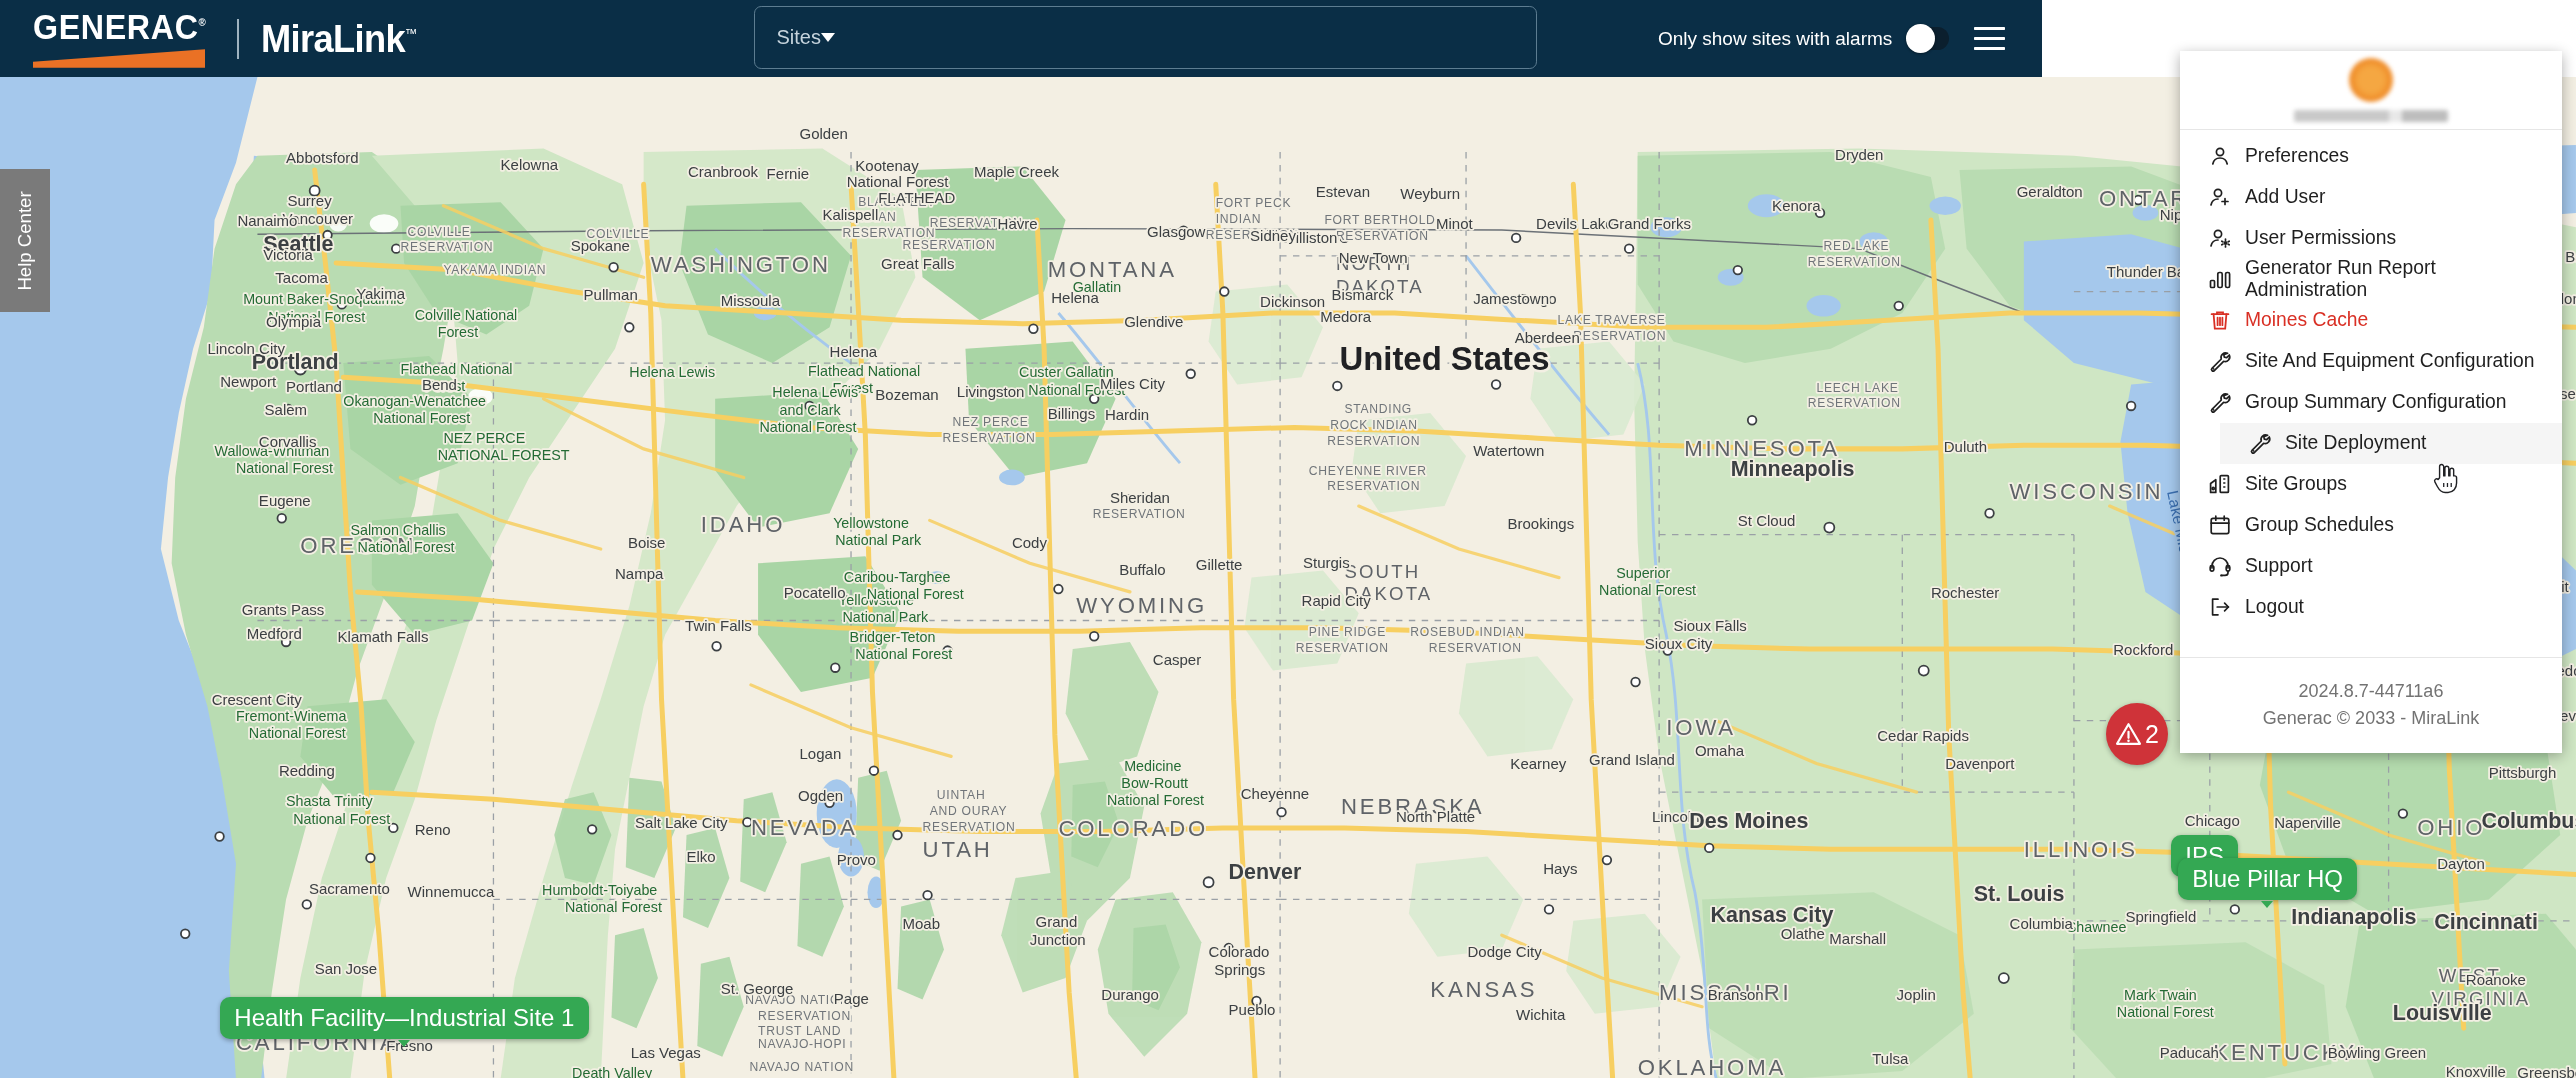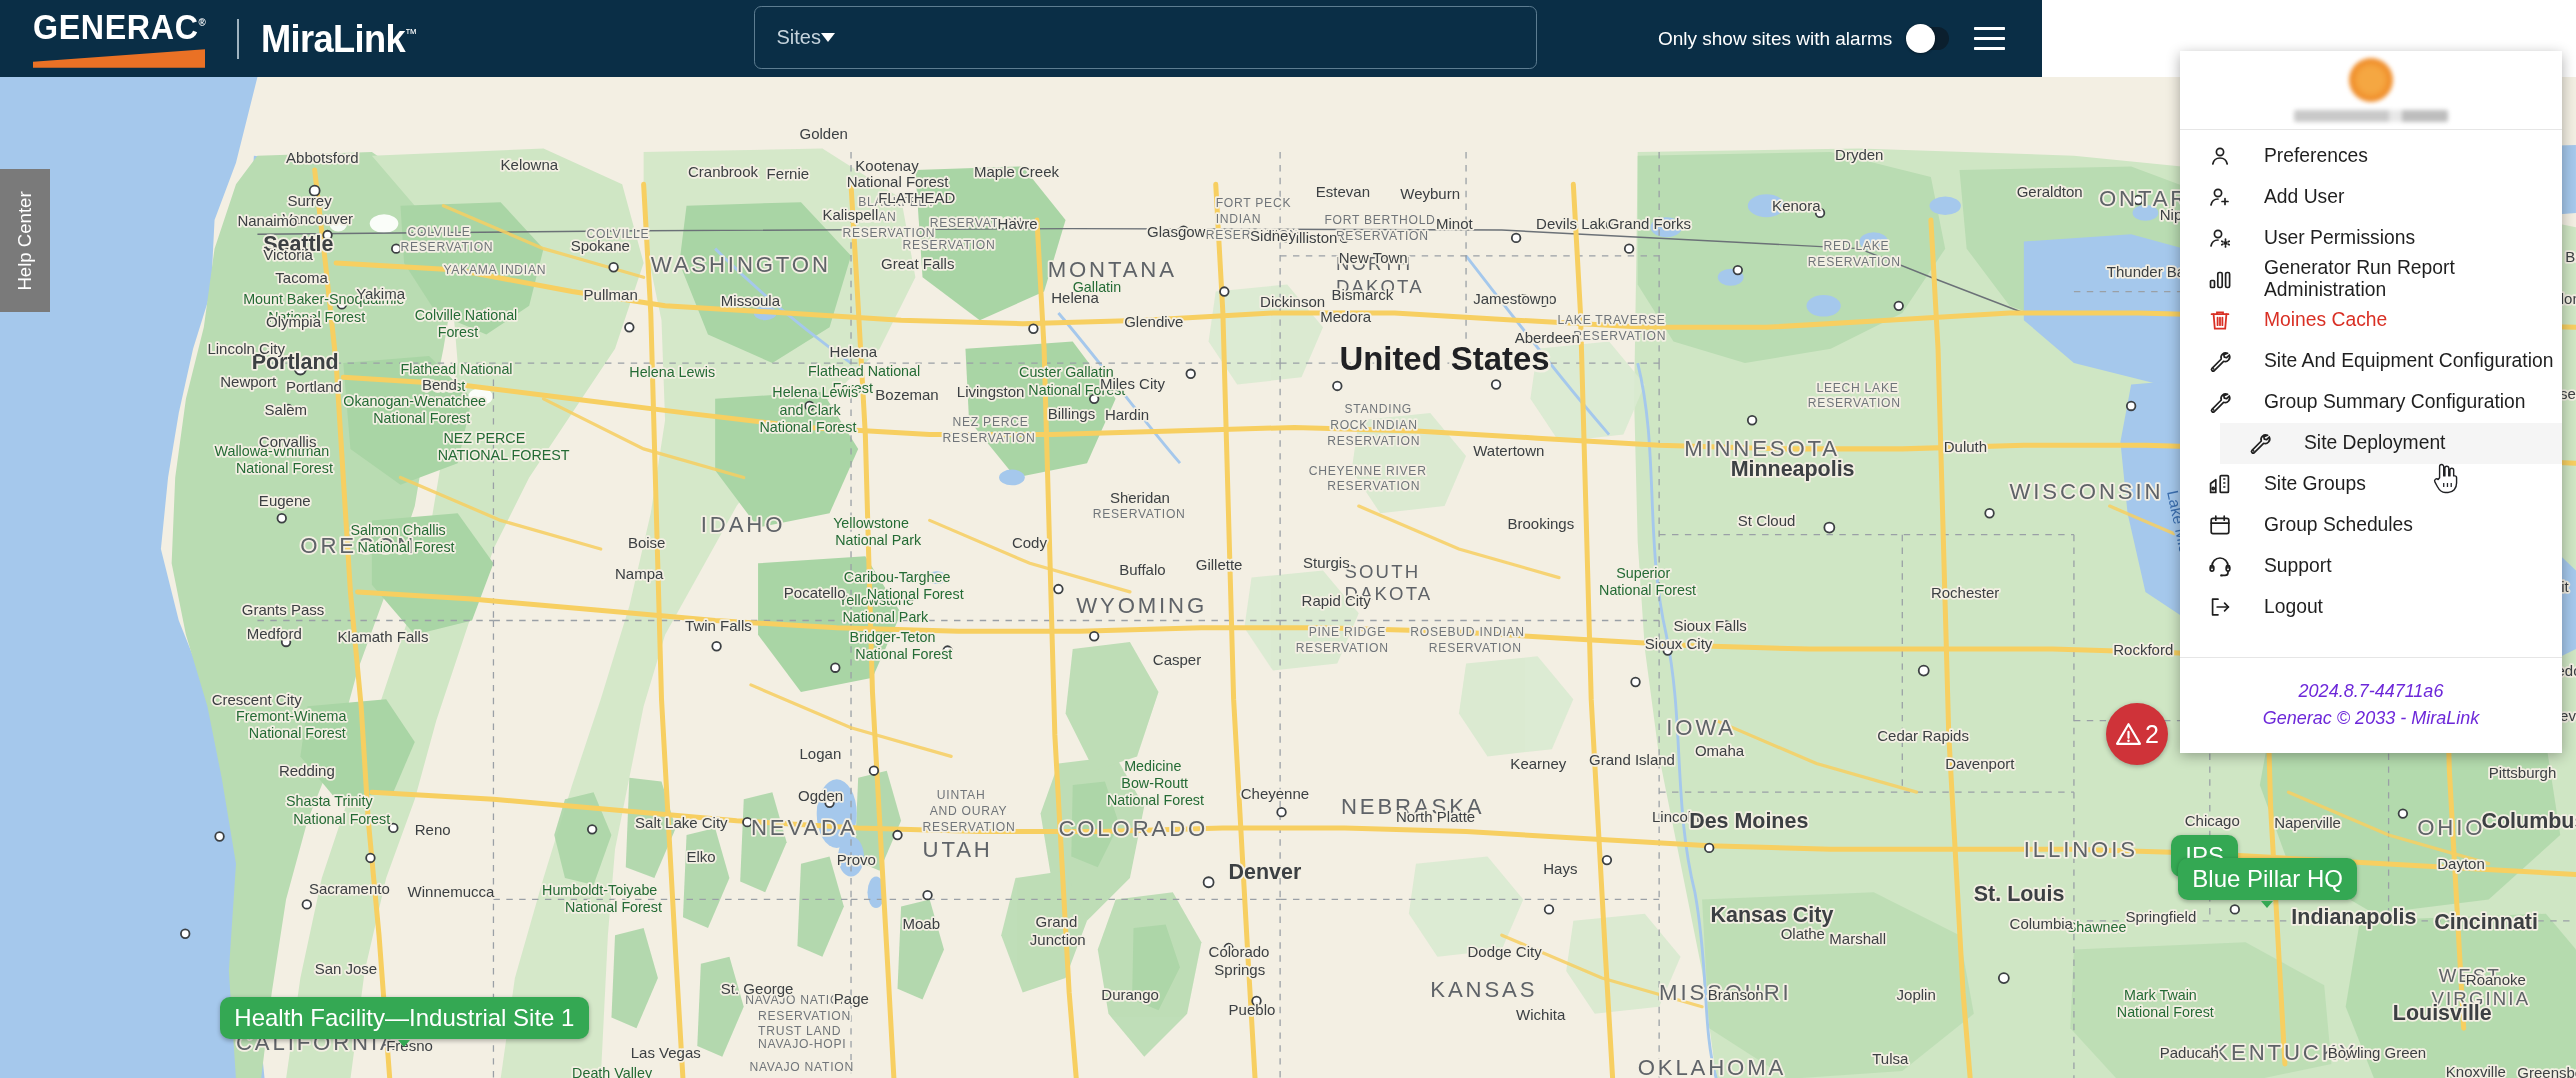--- a/index.html
+++ b/index.html
@@ -165,36 +165,36 @@
   }
   #user-email {
     width: 154px; height: 12px; margin-top: 4.3px;
     background: linear-gradient(90deg,#c9c9c9 0 62%, #e8e8e8 62% 70%, #bdbdbd 70% 100%);
     filter: blur(2.3px); border-radius: 2.1px;
     color: transparent; font-size: 9.3px; overflow: hidden;
   }
   #menu-items { flex: 1; padding-top: 5.7px; }
   .menu-item {
     height: 41px; display: flex; align-items: center;
-    padding-left: 27px; gap: 31px; cursor: pointer;
+    padding-left: 27px; gap: 12px; cursor: pointer;
   }
   .menu-item.hovered { background: #f5f5f5; margin-left: 40px; }
   .menu-item .mi-icon {
     width: 26px; height: 26px;
     display: flex; align-items: center; justify-content: center;
     flex: 0 0 26px;
   }
   .menu-item .mi-label { font-size: 19.3px; color: #1f1f1f; }
   .menu-item.danger .mi-label { color: #d93025; }
   #menu-footer {
     border-top: 0.7px solid #e6e6e6;
     padding: 20px 0 21.5px;
     text-align: center;
   }
-  #menu-footer div { font-size: 18px; color: #6d28d9; line-height: 1.5; font-style: italic; }
+  #menu-footer div { font-size: 18px; color: #737373; line-height: 1.5; }
 
   
   #cursor {
     position: absolute; left: 2429px; top: 461px;
     z-index: 60; pointer-events: none;
   }
 </style>
 </head>
 <body>
 

